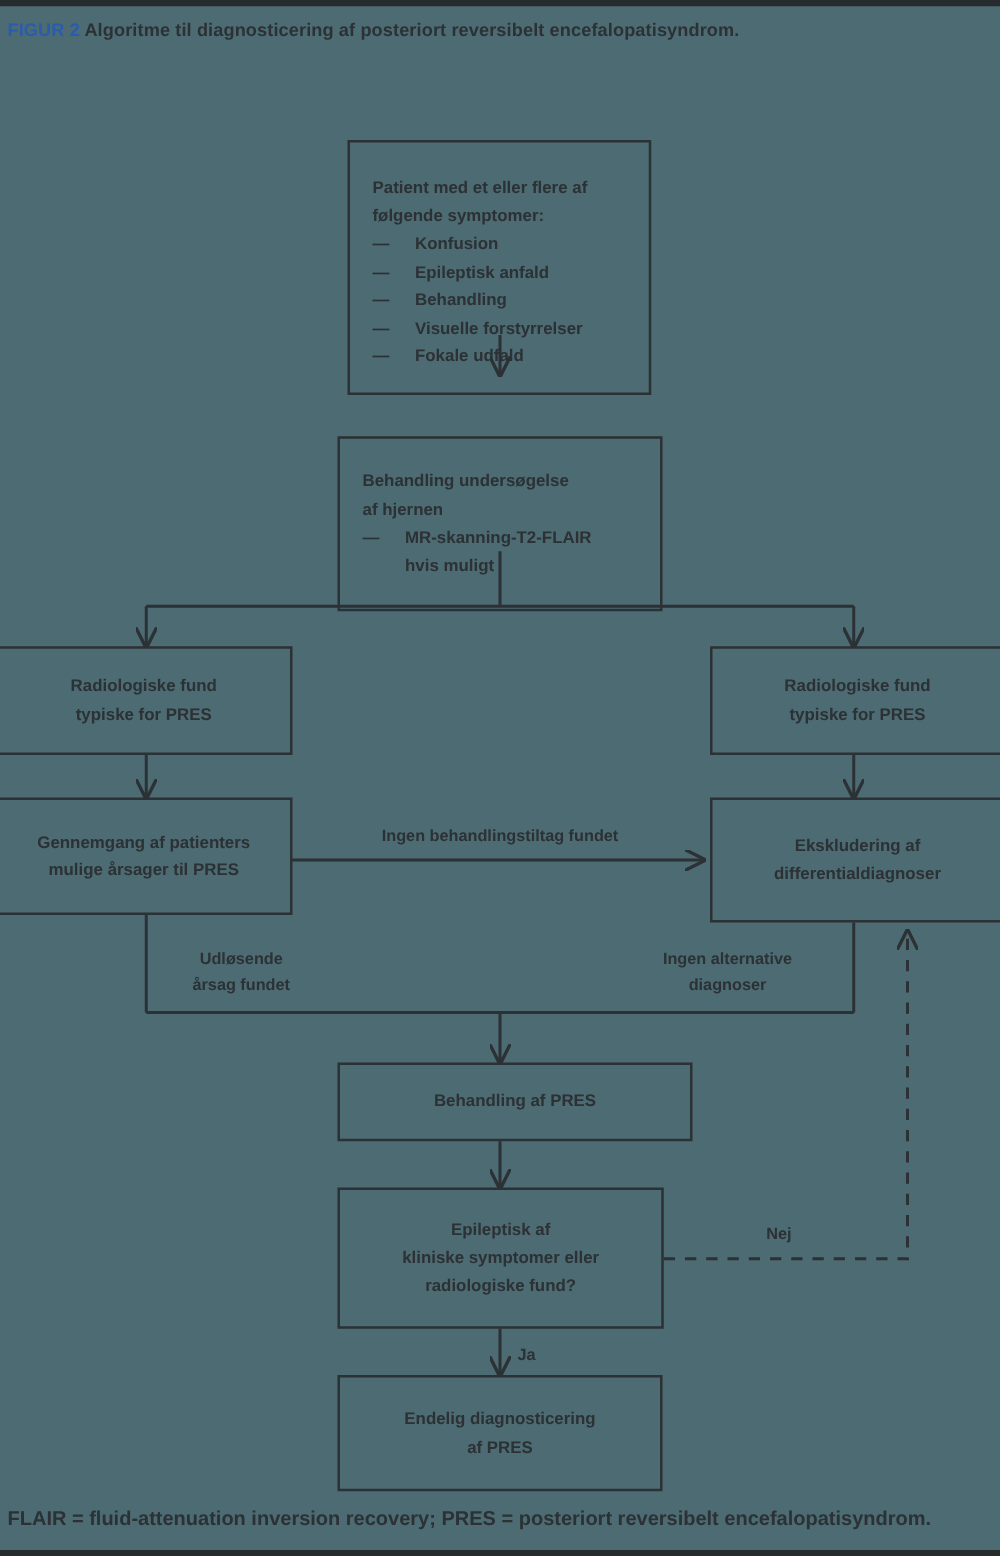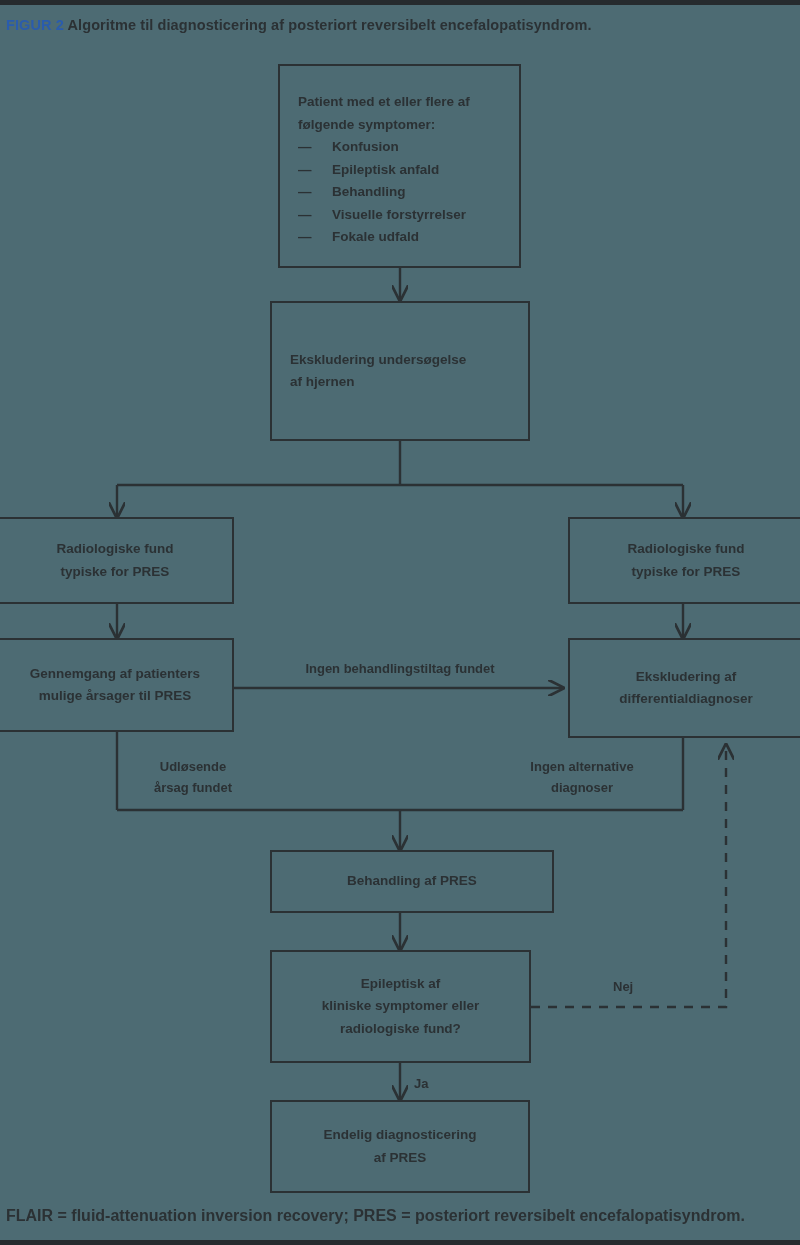--- a/index.html
+++ b/index.html
@@ -63,21 +63,21 @@
     border: 2.5px solid #2b3134;
     display: flex;
     flex-direction: column;
     justify-content: center;
     font-size: 13.5px;
     font-weight: bold;
     line-height: 22.5px;
     color: #2b3134;
   }
   .node.center { align-items: center; text-align: center; }
-  .node.left   { align-items: flex-start; text-align: left; }
+  .node.left   { align-items: flex-start; text-align: left; margin-top: 48px; }
 
   
   .node .heading { padding: 0 0 0 0; }
   .node ul.dashlist {
     list-style: none;
     margin: 0;
     padding: 0;
   }
   .node ul.dashlist li {
     position: relative;
@@ -164,22 +164,28 @@
   <ul class="dashlist">
     <li>Konfusion</li>
     <li>Epileptisk anfald</li>
     <li>Behandling</li>
     <li>Visuelle forstyrrelser</li>
     <li>Fokale udfald</li>
   </ul>
 </div>
 
 <div class="node left" style="left:270px; top:301px; width:260px; height:140px; padding:0 12px 0 18px;">
-  <div>Ekskludering undersøgelse</div>
+  <div>Behandling undersøgelse</div>
   <div>af hjernen</div>
+  <ul class="dashlist">
+    <li>
+      <span>MR-skanning-T2-FLAIR</span><br>
+      <span>hvis muligt</span>
+    </li>
+  </ul>
 </div>
 
 <div class="node center" style="left:-4px; top:517px; width:238px; height:87px;">
   <div>Radiologiske fund</div>
   <div>typiske for PRES</div>
 </div>
 
 <div class="node center" style="left:568px; top:517px; width:236px; height:87px;">
   <div>Radiologiske fund</div>
   <div>typiske for PRES</div>

